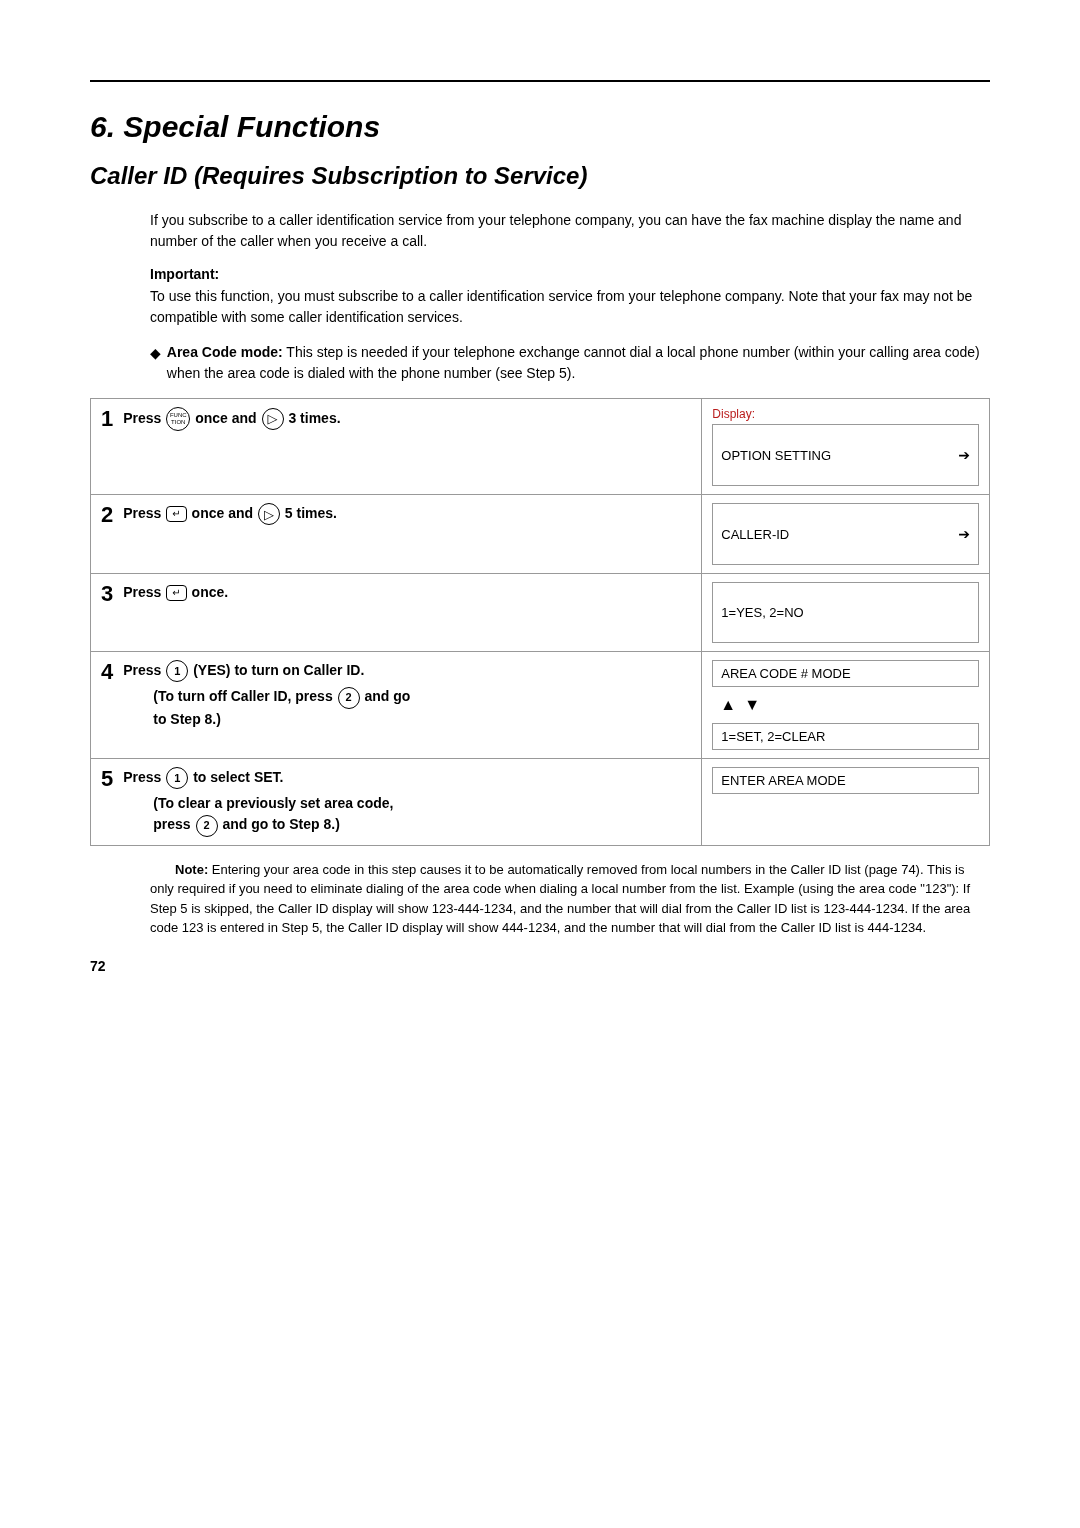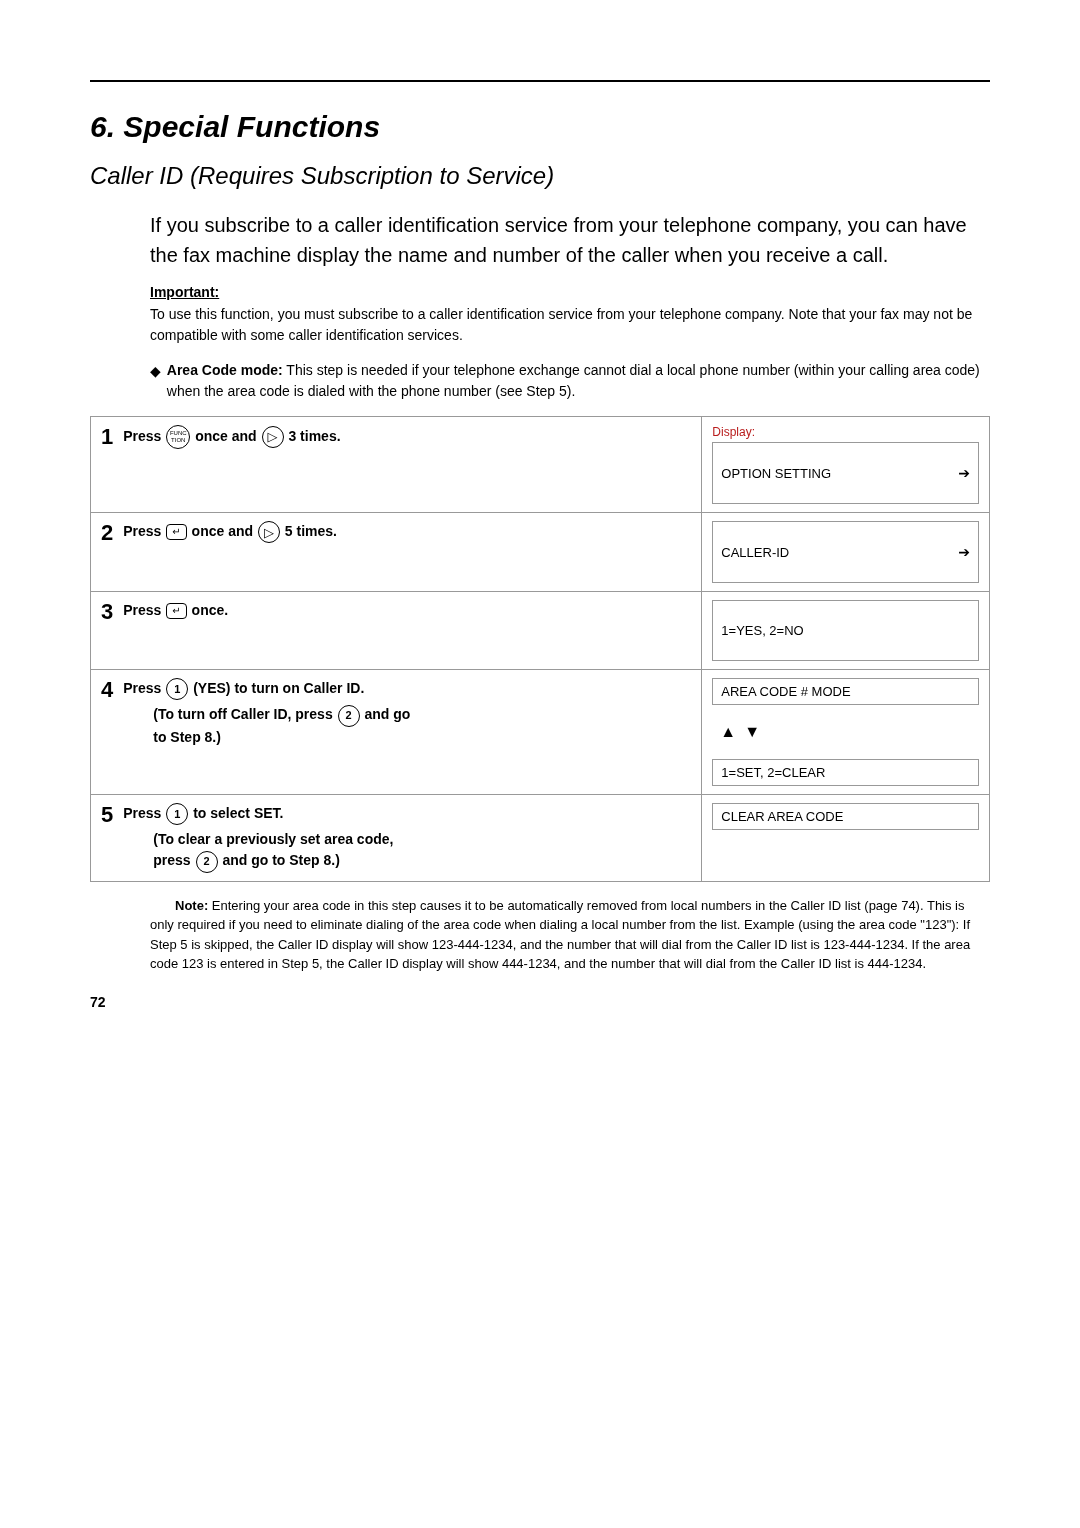--- a/index.html
+++ b/index.html
@@ -18,35 +18,34 @@
     }
     .chapter-title {
       font-size: 30px;
       font-style: italic;
       font-weight: bold;
       margin-bottom: 18px;
     }
     .section-title {
       font-size: 24px;
       font-style: italic;
-      font-weight: normal;
+      font-weight: bold;
       margin-bottom: 20px;
     }
     .intro-text {
-      font-size: 20px;
+      font-size: 14px;
       line-height: 1.5;
       margin-bottom: 14px;
       padding-left: 60px;
     }
     .important-label {
       font-weight: bold;
       font-size: 14px;
       padding-left: 60px;
       margin-bottom: 4px;
-      text-decoration: underline;
     }
     .important-text {
       font-size: 14px;
       line-height: 1.5;
       padding-left: 60px;
       margin-bottom: 14px;
     }
     .bullet-item {
       font-size: 14px;
       line-height: 1.5;
@@ -188,21 +187,21 @@
       line-height: 1.5;
       margin-top: 4px;
     }
     .step-indent b {
       font-weight: bold;
     }
 
     .display-stacked {
       display: flex;
       flex-direction: column;
-      gap: 16px;
+      gap: 7px;
     }
     .display-arrows-row {
       display: flex;
       gap: 8px;
       align-items: center;
       padding: 2px 8px;
       font-size: 16px;
     }
 
     .note-text {
@@ -336,21 +335,21 @@
         <span class="step-content">
           <b>Press <span class="btn-circle">1</span> to select SET.</b>
           <div class="step-indent">
             <b>(To clear a previously set area code,<br>
             press <span class="btn-circle">2</span> and go to Step 8.)</b>
           </div>
         </span>
       </div>
     </td>
     <td class="display-col">
-      <div class="display-box-small">CLEAR AREA CODE</div>
+      <div class="display-box-small">ENTER AREA MODE</div>
     </td>
   </tr>
 </tbody>
   </table>
 
 <p class="note-text">
   <b>Note:</b><span> Entering your area code in this step causes it to be automatically removed from local numbers in the Caller ID list (page 74). This is only required if you need to eliminate dialing of the area code when dialing a local number from the list. Example (using the area code "123"): If Step 5 is skipped, the Caller ID display will show 123-444-1234, and the number that will dial from the Caller ID list is 123-444-1234. If the area code 123 is entered in Step 5, the Caller ID display will show 444-1234, and the number that will dial from the Caller ID list is 444-1234.</span>
 </p>
 
 <div class="page-number">72</div>

